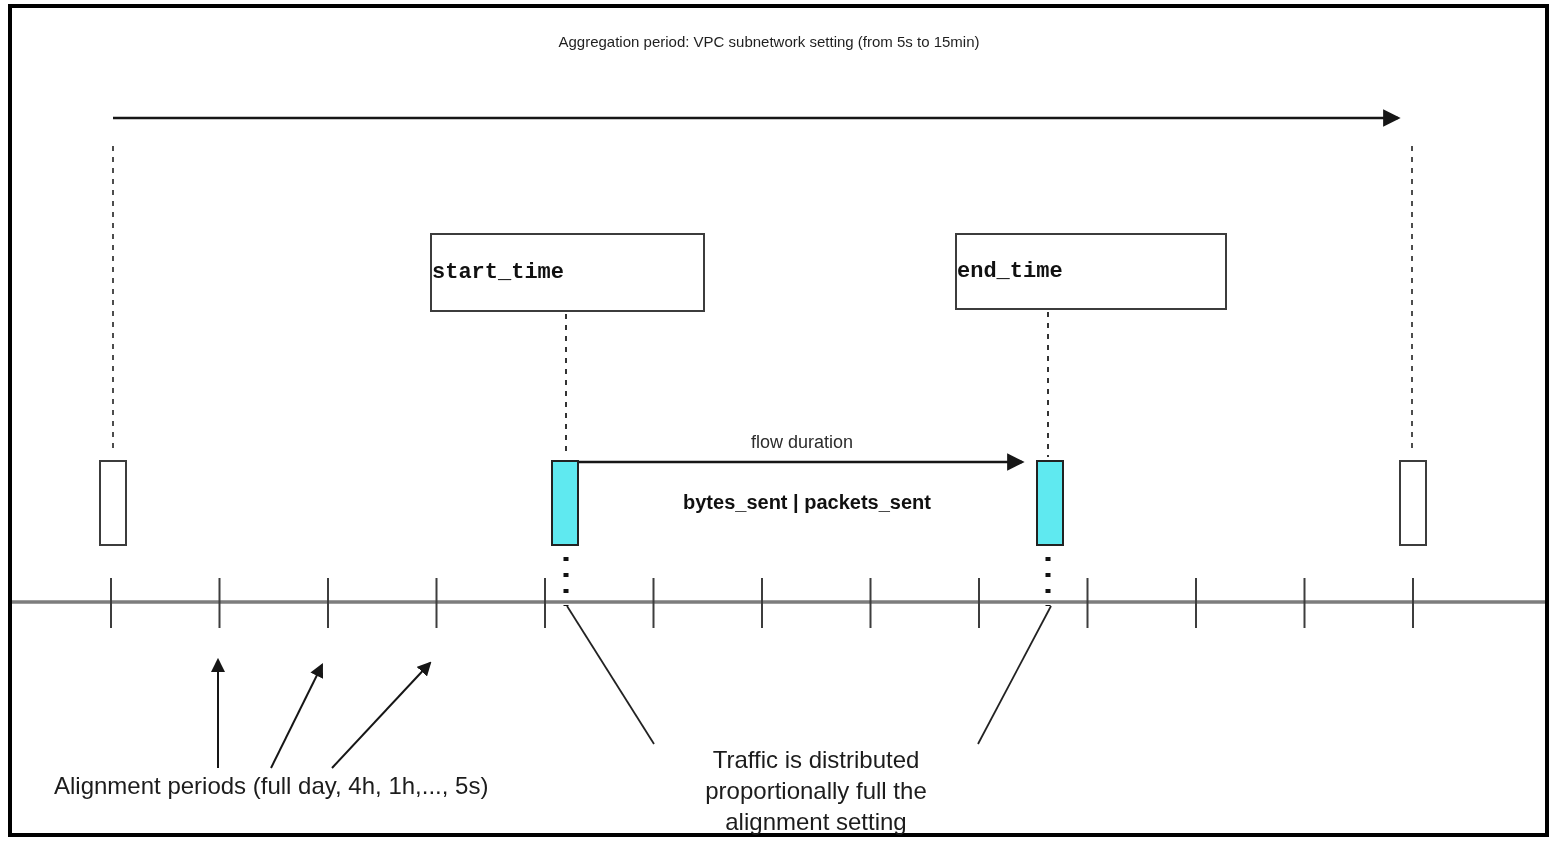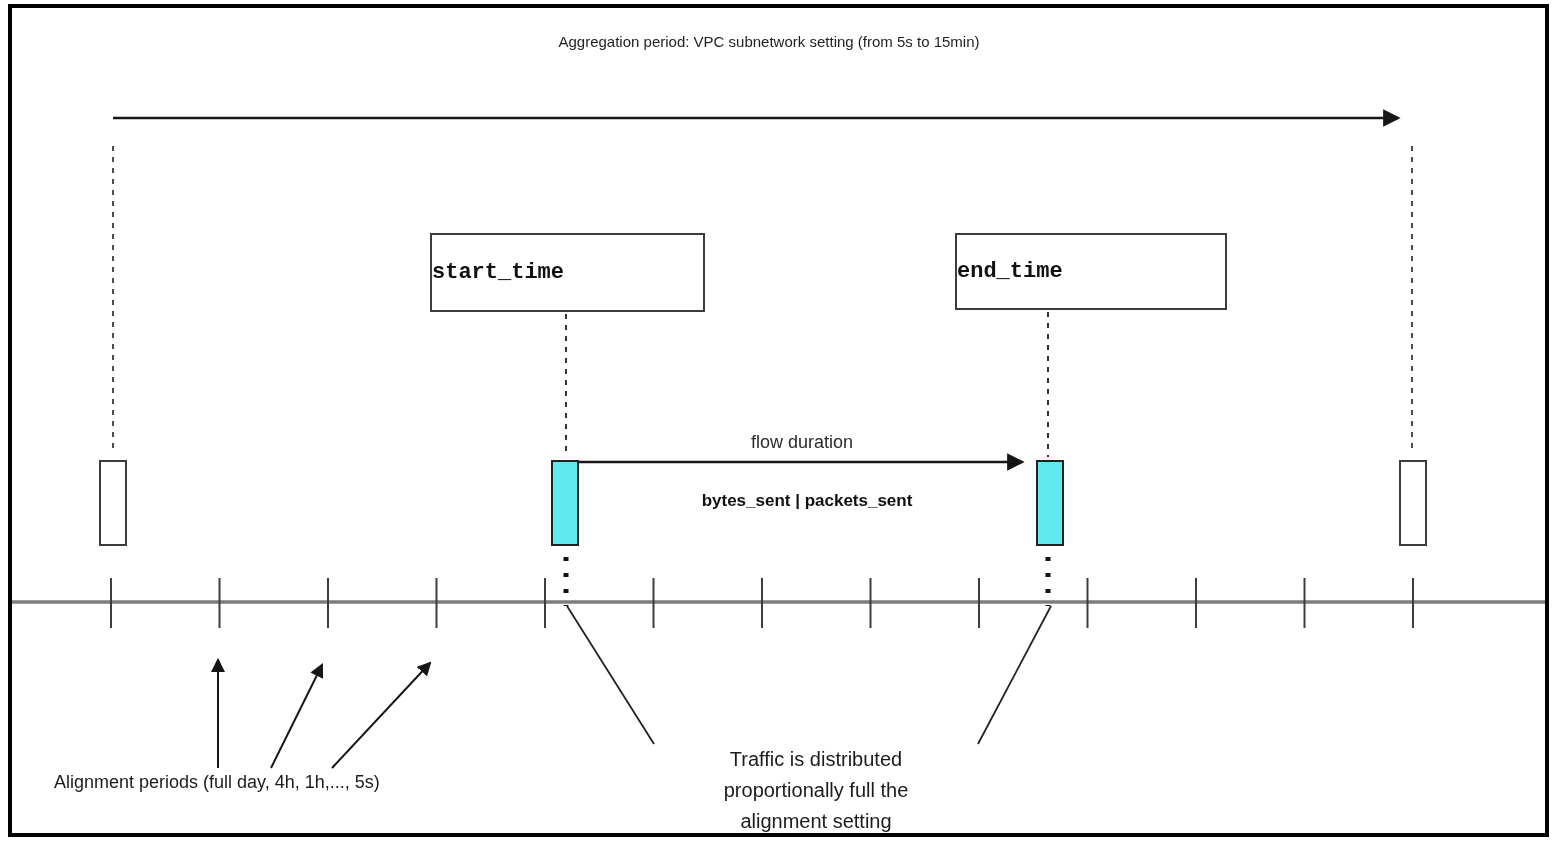--- a/index.html
+++ b/index.html
@@ -61,38 +61,38 @@
     left: 802px; top: 432px;
     transform: translateX(-50%);
     font-size: 18px;
     color: #2b2b2b;
     white-space: nowrap;
   }
   .metrics-label {
     position: absolute;
     left: 807px; top: 491px;
     transform: translateX(-50%);
-    font-size: 17px;
+    font-size: 20px;
     font-weight: bold;
     color: #111111;
     white-space: nowrap;
   }
   .alignment-label {
     position: absolute;
     left: 54px; top: 772px;
-    font-size: 18px;
+    font-size: 24px;
     color: #1c1c1c;
     white-space: nowrap;
   }
   .traffic-note {
     position: absolute;
     left: 816px; top: 744px;
     transform: translateX(-50%);
     text-align: center;
-    font-size: 20px;
+    font-size: 24px;
     line-height: 31px;
     color: #1c1c1c;
     white-space: nowrap;
   }
 </style>
 </head>
 <body>
 
 <div id="canvas">
 

